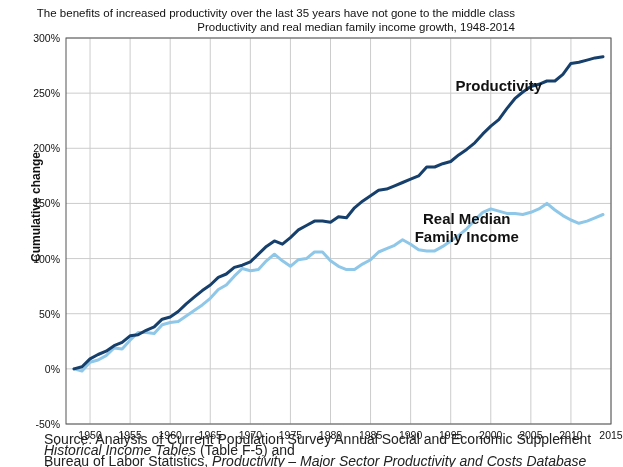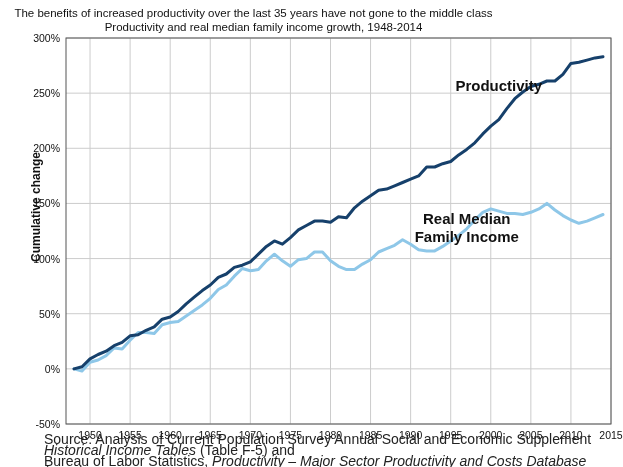--- a/index.html
+++ b/index.html
@@ -16,24 +16,24 @@
     position: relative;
   }
   #chart-root {
     position: absolute;
     left: 0; top: 0;
     width: 623px;
     height: 467px;
   }
   .title-block {
     position: absolute;
-    left: 0;
+    left: 8px;
     top: 6px;
     width: 507px;
-    text-align: center;
+    text-align: right;
   }
   .title-line1 {
     font-size: 11.5px;
     line-height: 14px;
     color: #111;
     white-space: nowrap;
   }
   .title-line2 {
     font-size: 11.5px;
     line-height: 14px;

